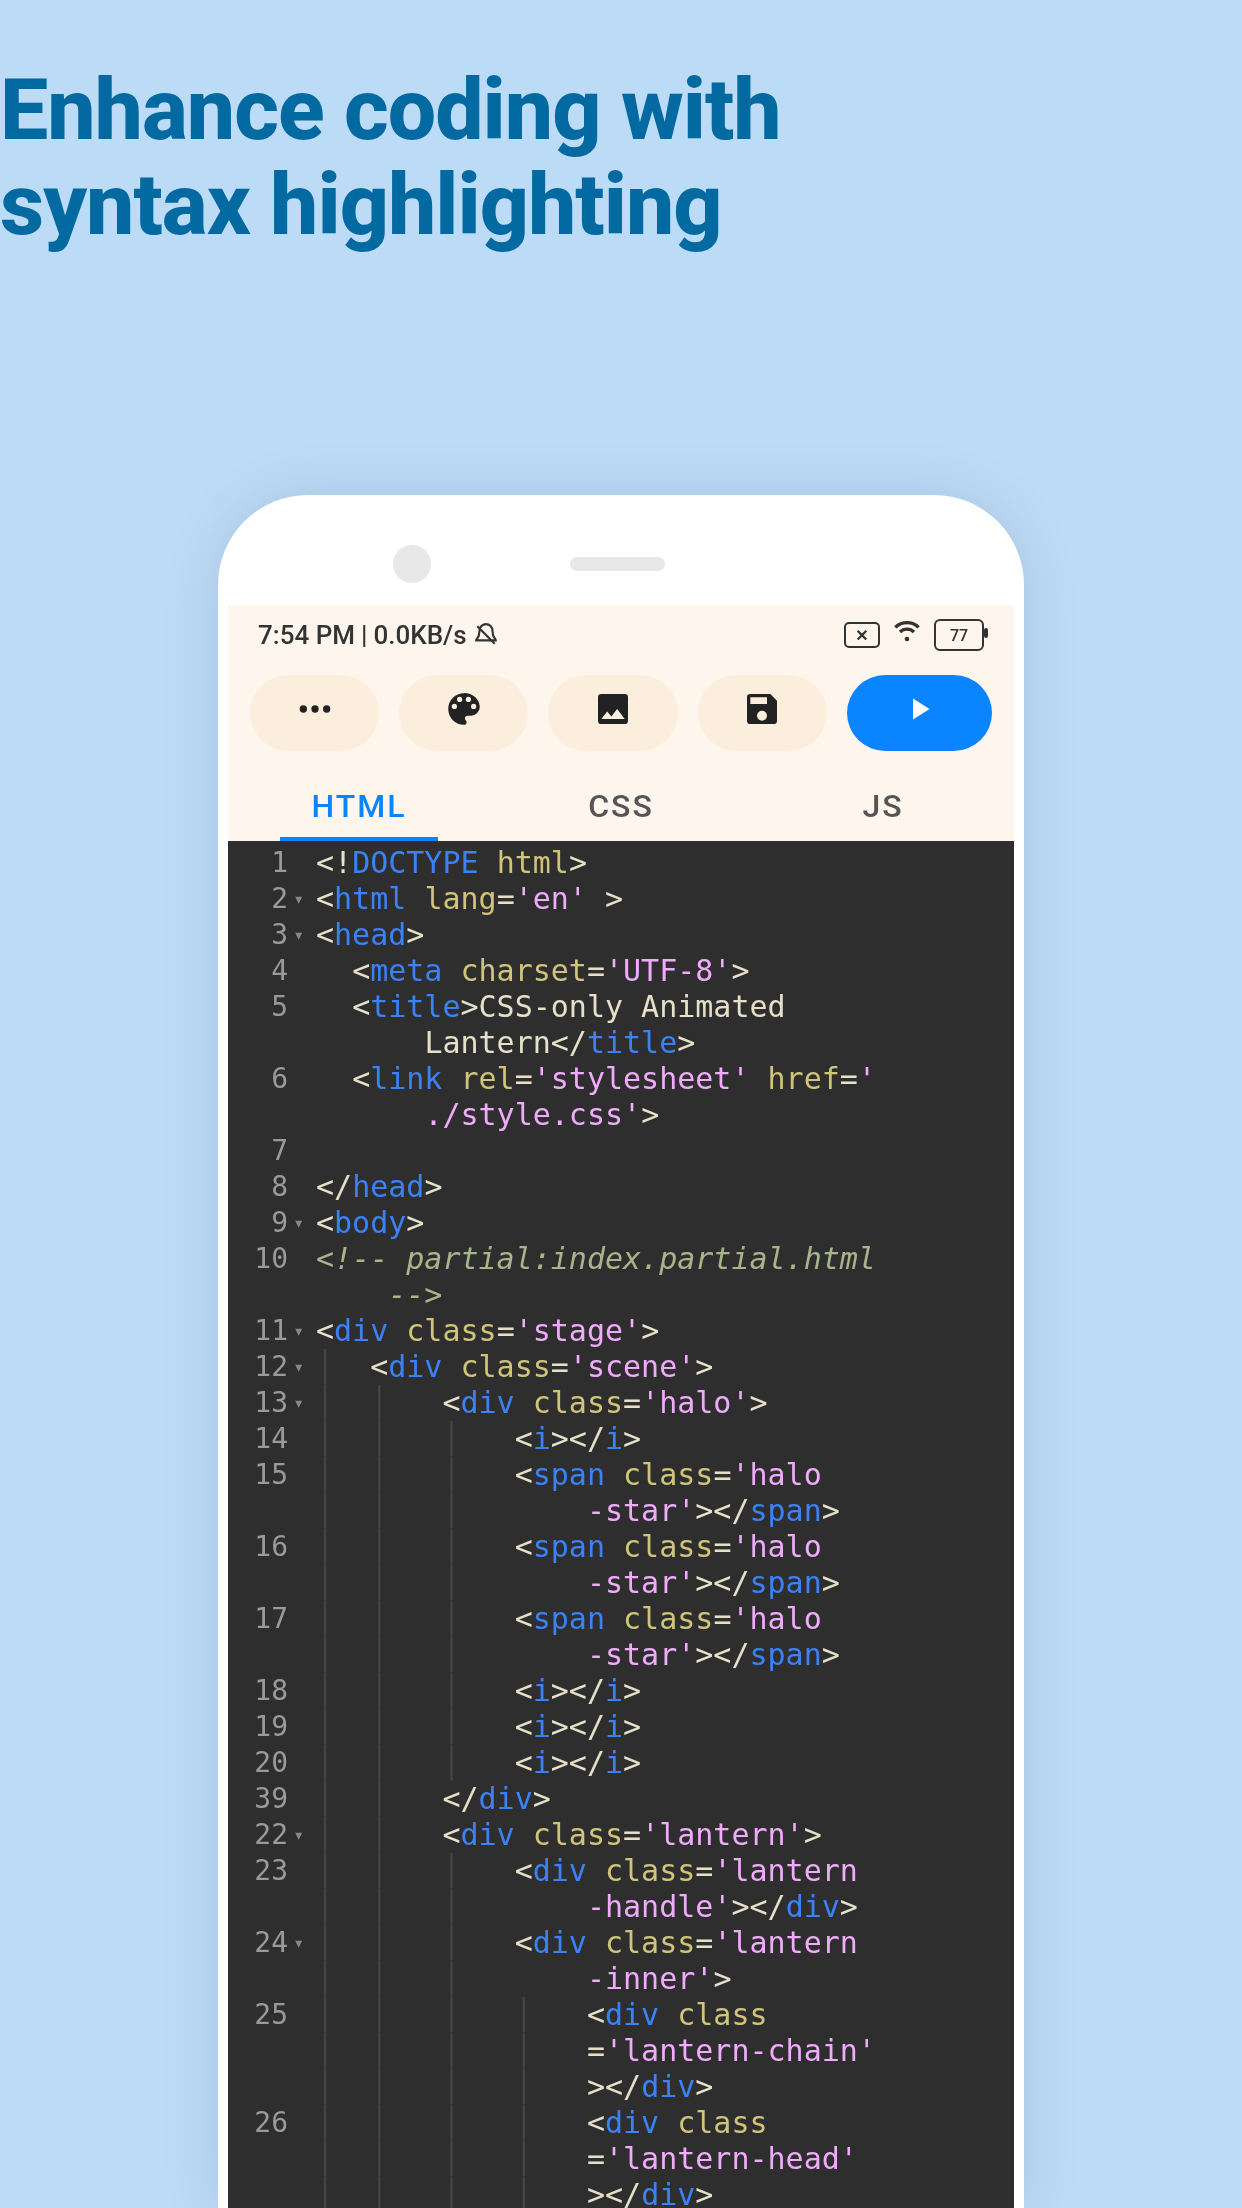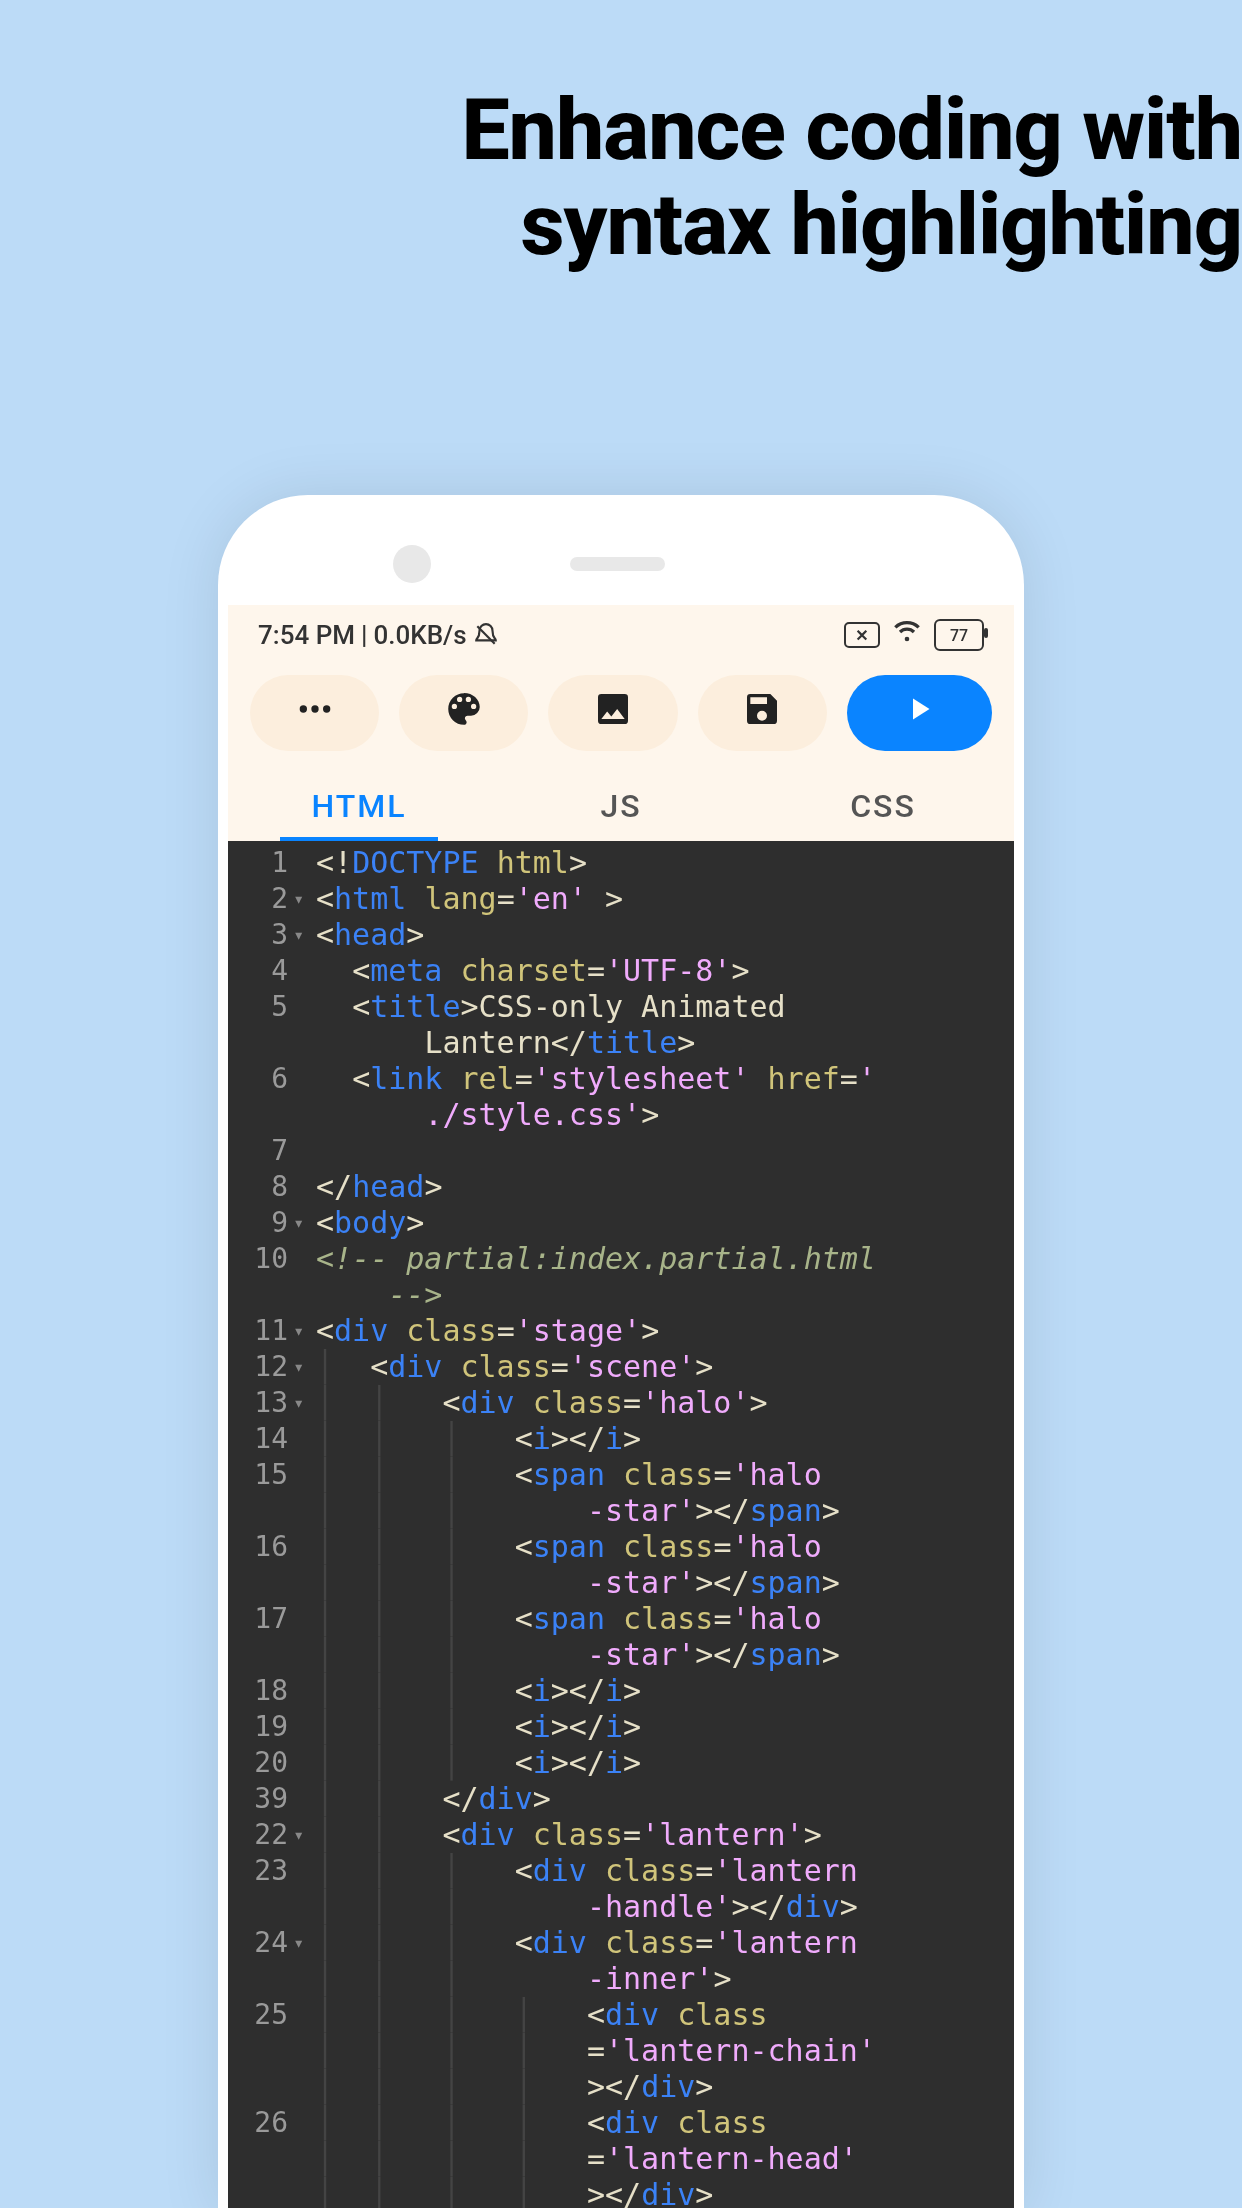--- a/index.html
+++ b/index.html
@@ -4,26 +4,26 @@
 <style>
   * { margin:0; padding:0; box-sizing:border-box; }
   body {
     width:1242px; height:2208px;
     background:#bcdbf7;
     font-family: -apple-system, BlinkMacSystemFont, "Segoe UI", Roboto, sans-serif;
     overflow:hidden;
     position:relative;
   }
   .headline {
-    text-align:right;
+    text-align:left;
     font-size:86px;
     font-weight:800;
-    color:#000000;
+    color:#0369a1;
     line-height:1.1;
-    padding-top:83px;
+    padding-top:63px;
     letter-spacing:-1px;
   }
   .phone {
     position:absolute;
     left:218px;
     top:495px;
     width:806px;
     height:1720px;
     background:#fff;
     border-radius:90px 90px 0 0;
@@ -249,24 +249,24 @@
             </svg>
         </span>
       </div>
     </div>
 
     <div class="tabs">
       <div class="tab active">
           <span>HTML</span>
         </div>
       <div class="tab">
-          <span>JS</span>
+          <span>CSS</span>
         </div>
       <div class="tab">
-          <span>CSS</span>
+          <span>JS</span>
         </div>
     </div>
 
     <div class="editor">
       <div class="gutter" id="gutter">
           <div>1</div>
           <div class="fold-marker">2</div>
           <div class="fold-marker">3</div>
           <div>4</div>
           <div>5</div>

